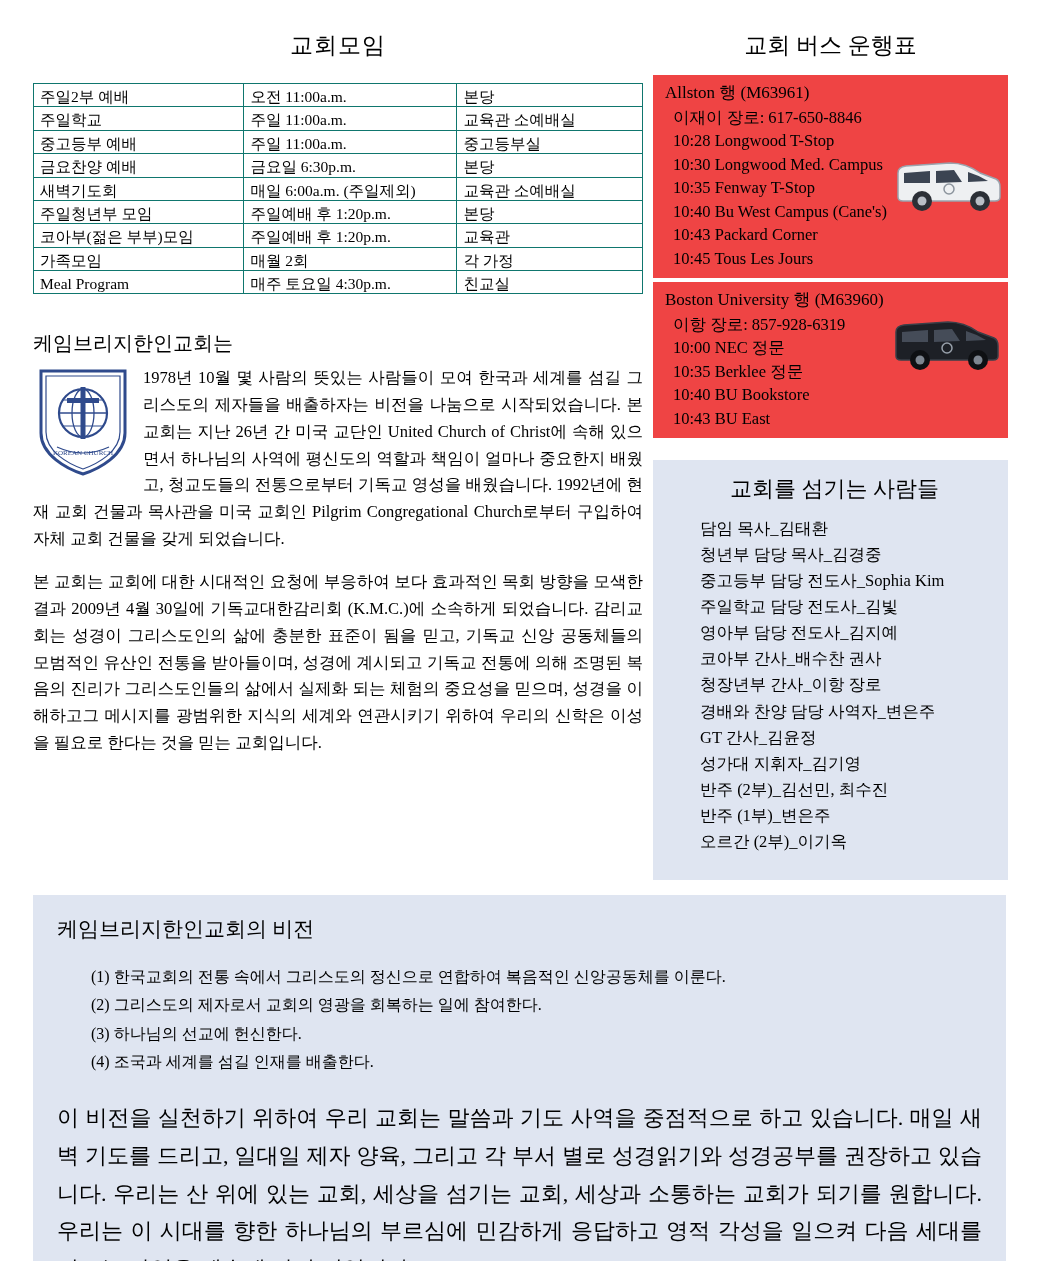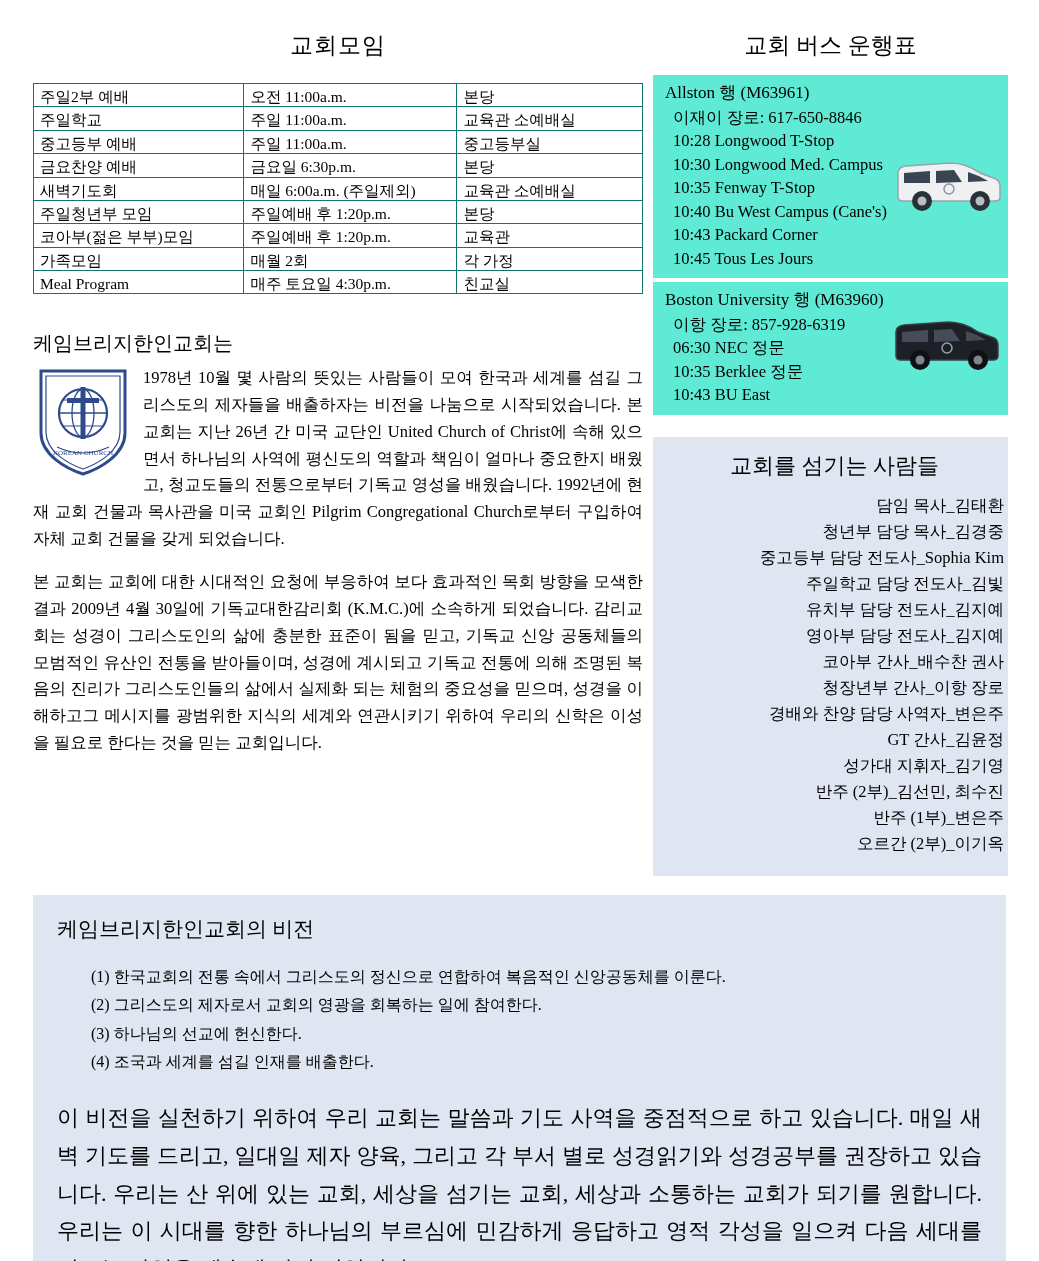--- a/index.html
+++ b/index.html
@@ -86,21 +86,21 @@
     left: 653px;
     top: 30px;
     width: 355px;
   }
   .bus-title {
     text-align: center;
     font-size: 23px;
     margin: 0 0 14px 0;
   }
   .bus-block {
-    background: #5eead4;
+    background: #ef4444;
     padding: 4px 0 8px 0;
     margin-bottom: 4px;
     position: relative;
     overflow: hidden;
   }
   .bus-block .route-name {
     font-size: 17px;
     padding: 2px 0 2px 12px;
   }
   .bus-block ul {
@@ -122,25 +122,24 @@
     padding: 10px 0 14px 8px;
   }
   .servants h3 {
     text-align: center;
     font-size: 22px;
     font-weight: normal;
     margin: 4px 0 12px 0;
   }
   .servants ul {
     list-style: none;
-    margin: 4px;
+    margin: 11px;
     padding: 0 0 0 28px;
     font-size: 16.5px;
     line-height: 1.58;
-    text-align: right;
   }
 
   
   .vision {
     position: absolute;
     left: 33px;
     top: 895px;
     width: 973px;
     background: #dfe5f1;
     padding: 18px 24px 22px 24px;
@@ -272,22 +271,23 @@
           <circle cx="88" cy="48" r="4.5" fill="#b9bec6"></circle>
           <circle cx="57" cy="36" r="5" fill="none" stroke="#8c949d" stroke-width="1.5"></circle>
         </svg>
       </div>
     </div>
 
     <div class="bus-block">
       <div class="route-name">Boston University 행 (M63960)</div>
       <ul>
         <li>이항 장로: 857-928-6319</li>
-        <li>06:30 NEC 정문</li>
+        <li>10:00 NEC 정문</li>
         <li>10:35 Berklee 정문</li>
+        <li>10:40 BU Bookstore</li>
         <li>10:43 BU East</li>
       </ul>
       <div class="bus-img bus2">
         <svg width="112" height="64" viewBox="0 0 112 64" aria-hidden="true">
           <path d="M6 44 L6 20 Q6 14 14 13 L58 10 Q74 10 88 20 L104 26 Q108 28 108 34 L108 44 Q108 48 103 48 L11 48 Q6 48 6 44 Z" fill="#1d2026" stroke="#3a3f48" stroke-width="1.5"></path>
           <path d="M12 20 L38 18 L38 30 L12 30 Z" fill="#454c58"></path>
           <path d="M44 18 L62 17 L70 29 L44 30 Z" fill="#454c58"></path>
           <path d="M76 19 Q86 22 96 28 L76 29 Z" fill="#454c58"></path>
           <circle cx="30" cy="48" r="10" fill="#0e1013"></circle>
           <circle cx="30" cy="48" r="4.5" fill="#7d858f"></circle>
@@ -298,21 +298,20 @@
       </div>
     </div>
 
     <div class="servants">
       <h3>교회를 섬기는 사람들</h3>
       <ul>
         <li>담임 목사_김태환</li>
         <li>청년부 담당 목사_김경중</li>
         <li>중고등부 담당 전도사_Sophia Kim</li>
         <li>주일학교 담당 전도사_김빛</li>
-        <li>유치부 담당 전도사_김지예</li>
         <li>영아부 담당 전도사_김지예</li>
         <li>코아부 간사_배수찬 권사</li>
         <li>청장년부 간사_이항 장로</li>
         <li>경배와 찬양 담당 사역자_변은주</li>
         <li>GT 간사_김윤정</li>
         <li>성가대 지휘자_김기영</li>
         <li>반주 (2부)_김선민, 최수진</li>
         <li>반주 (1부)_변은주</li>
         <li>오르간 (2부)_이기옥</li>
       </ul>

